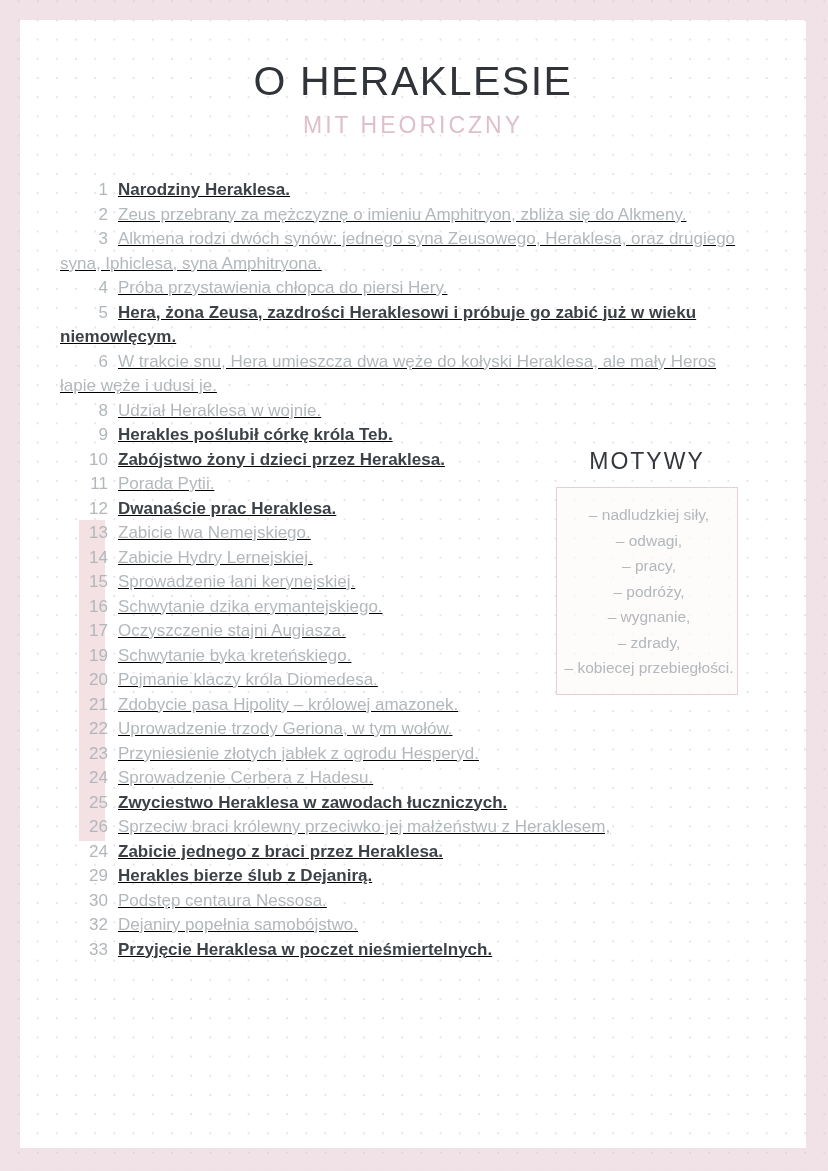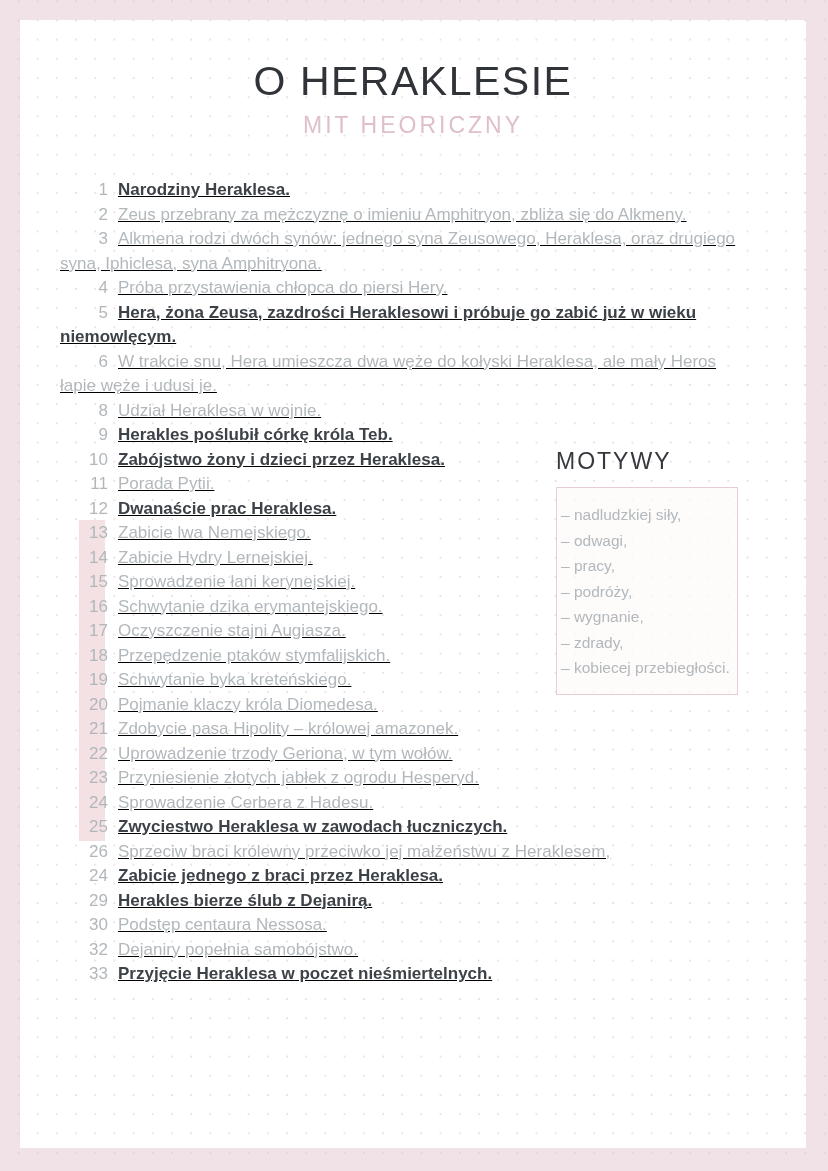--- a/index.html
+++ b/index.html
@@ -80,21 +80,21 @@
   .strip {
     position: absolute;
     background: #f4e1e4;
     z-index: 1;
   }
   .motifs {
     position: absolute;
     left: 536px;
     top: 428px;
     width: 182px;
-    text-align: left;
+    text-align: center;
     z-index: 3;
   }
   .motifs-heading {
     font-size: 23px;
     font-weight: 400;
     letter-spacing: 2px;
     color: #35393d;
     margin: 0 0 12px 0;
   }
   .motifs-box {
@@ -131,21 +131,20 @@
       <p class="item"><span class="num">8</span><span class="txt">Udział Heraklesa w wojnie.</span></p>
       <p class="item bold"><span class="num">9</span><span class="txt">Herakles poślubił córkę króla Teb.</span></p>
       <p class="item bold"><span class="num">10</span><span class="txt">Zabójstwo żony i dzieci przez Heraklesa.</span></p>
       <p class="item"><span class="num">11</span><span class="txt">Porada Pytii.</span></p>
       <p class="item bold hl"><span class="num">12</span><span class="txt">Dwanaście prac Heraklesa.</span></p>
       <p class="item hl"><span class="num">13</span><span class="txt">Zabicie lwa Nemejskiego.</span></p>
       <p class="item hl"><span class="num">14</span><span class="txt">Zabicie Hydry Lernejskiej.</span></p>
       <p class="item hl"><span class="num">15</span><span class="txt">Sprowadzenie łani kerynejskiej.</span></p>
       <p class="item hl"><span class="num">16</span><span class="txt">Schwytanie dzika erymantejskiego.</span></p>
       <p class="item hl"><span class="num">17</span><span class="txt">Oczyszczenie stajni Augiasza.</span></p>
-      <p class="item hl"><span class="num">18</span><span class="txt">Przepędzenie ptaków stymfalijskich.</span></p>
       <p class="item hl"><span class="num">19</span><span class="txt">Schwytanie byka kreteńskiego.</span></p>
       <p class="item hl"><span class="num">20</span><span class="txt">Pojmanie klaczy króla Diomedesa.</span></p>
       <p class="item hl"><span class="num">21</span><span class="txt">Zdobycie pasa Hipolity – królowej amazonek.</span></p>
       <p class="item hl"><span class="num">22</span><span class="txt">Uprowadzenie trzody Geriona, w tym wołów.</span></p>
       <p class="item hl"><span class="num">23</span><span class="txt">Przyniesienie złotych jabłek z ogrodu Hesperyd.</span></p>
       <p class="item hl"><span class="num">24</span><span class="txt">Sprowadzenie Cerbera z Hadesu.</span></p>
       <p class="item bold"><span class="num">25</span><span class="txt">Zwyciestwo Heraklesa w zawodach łuczniczych.</span></p>
       <p class="item"><span class="num">26</span><span class="txt">Sprzeciw braci królewny przeciwko jej małżeństwu z Heraklesem,</span></p>
       <p class="item bold"><span class="num">24</span><span class="txt">Zabicie jednego z braci przez Heraklesa.</span></p>
       <p class="item bold"><span class="num">29</span><span class="txt">Herakles bierze ślub z Dejanirą.</span></p>

